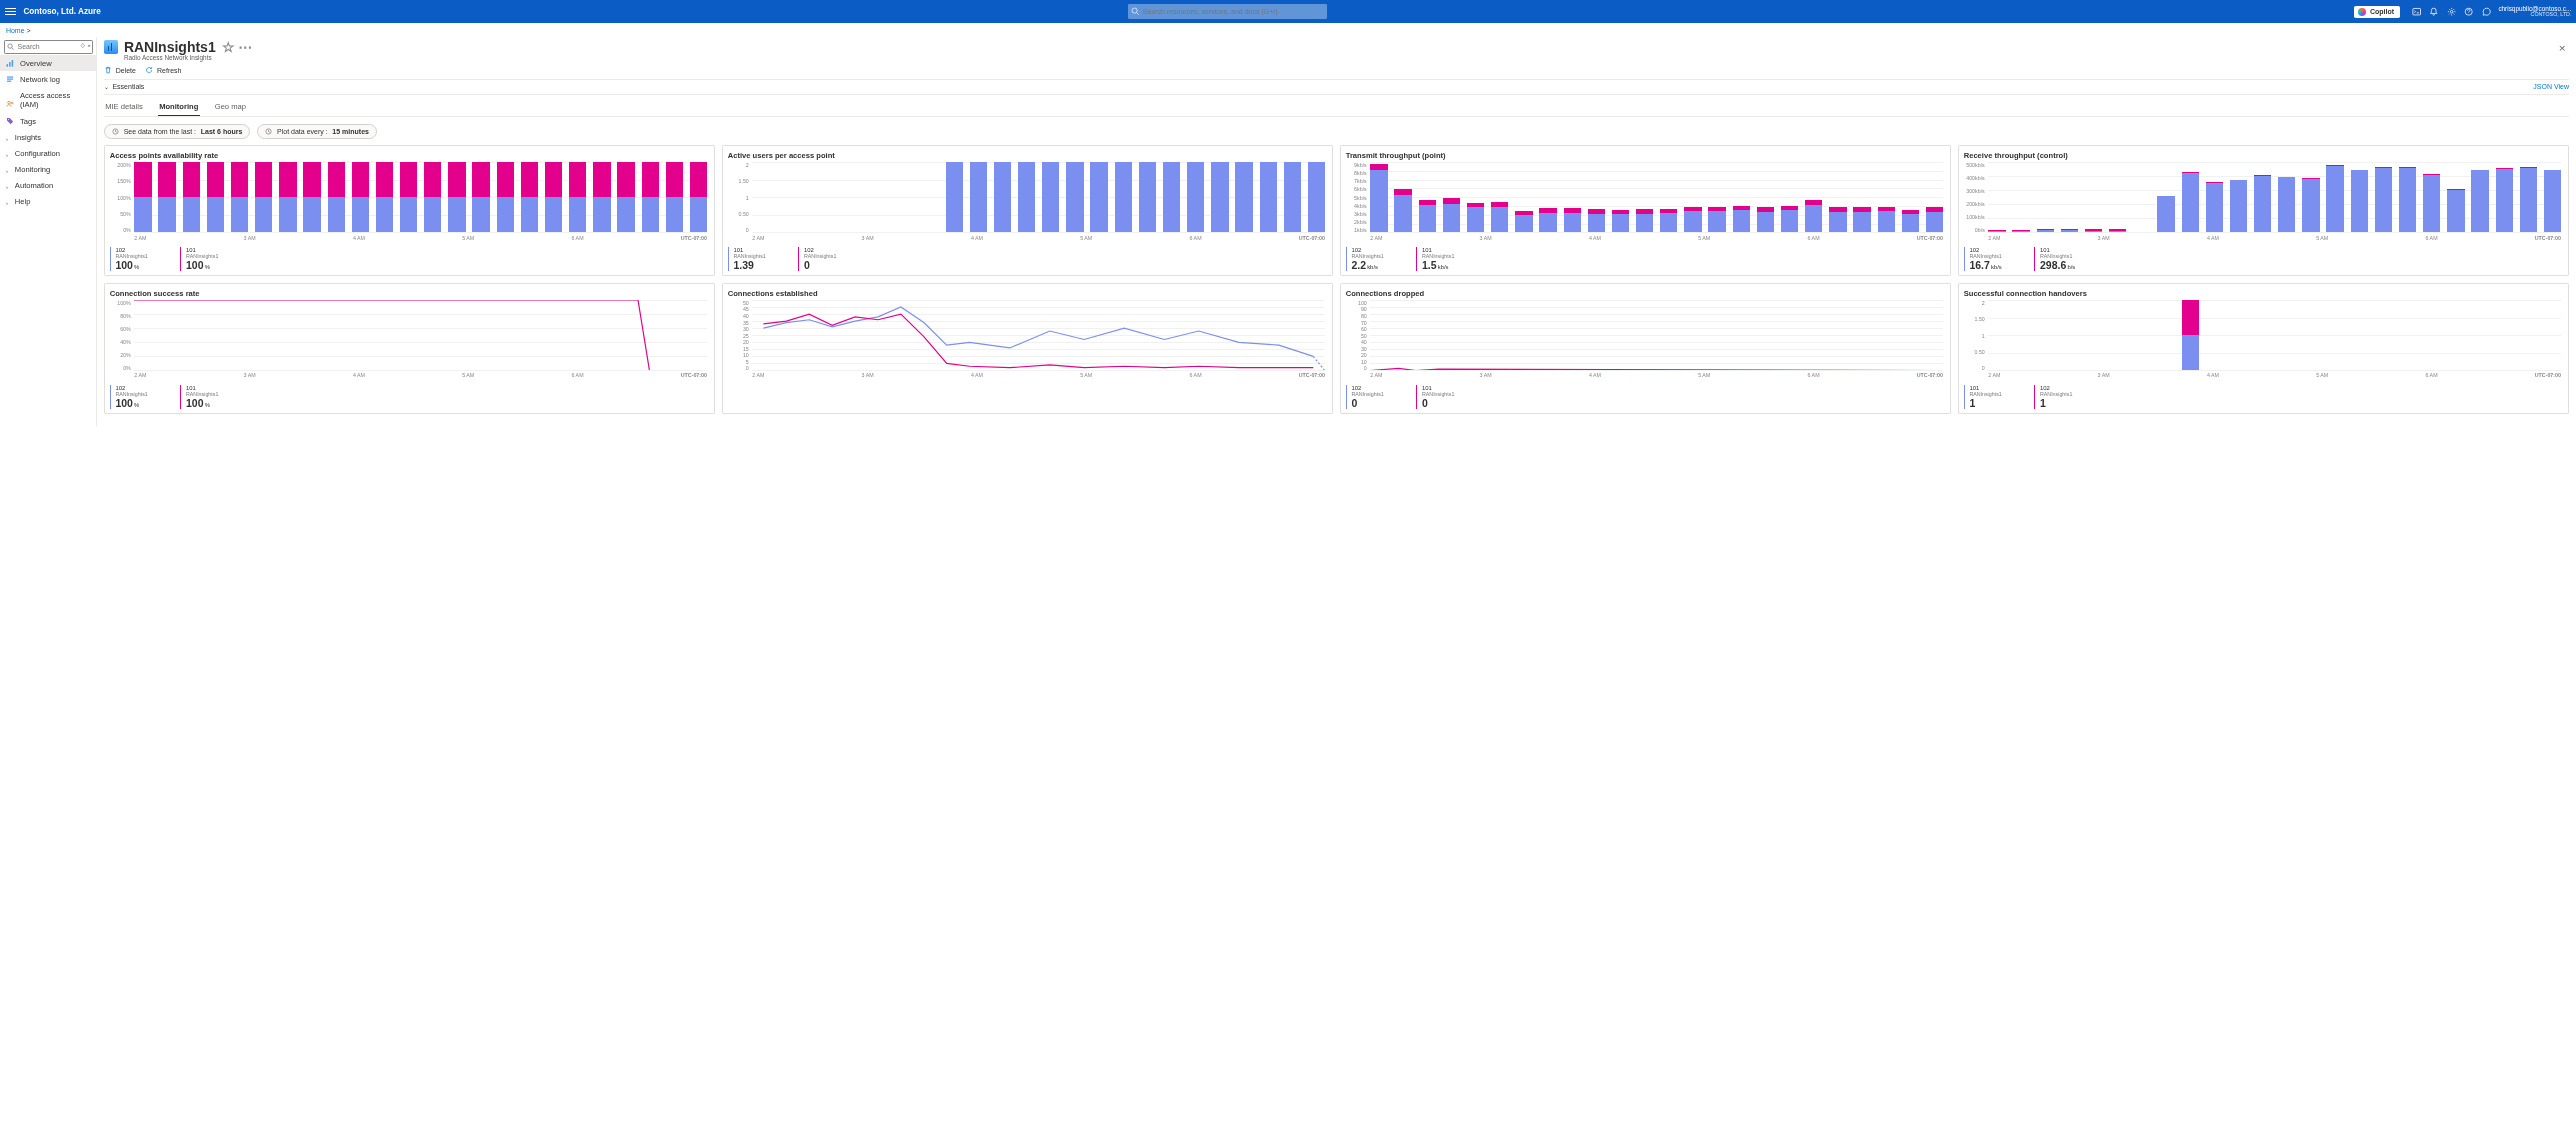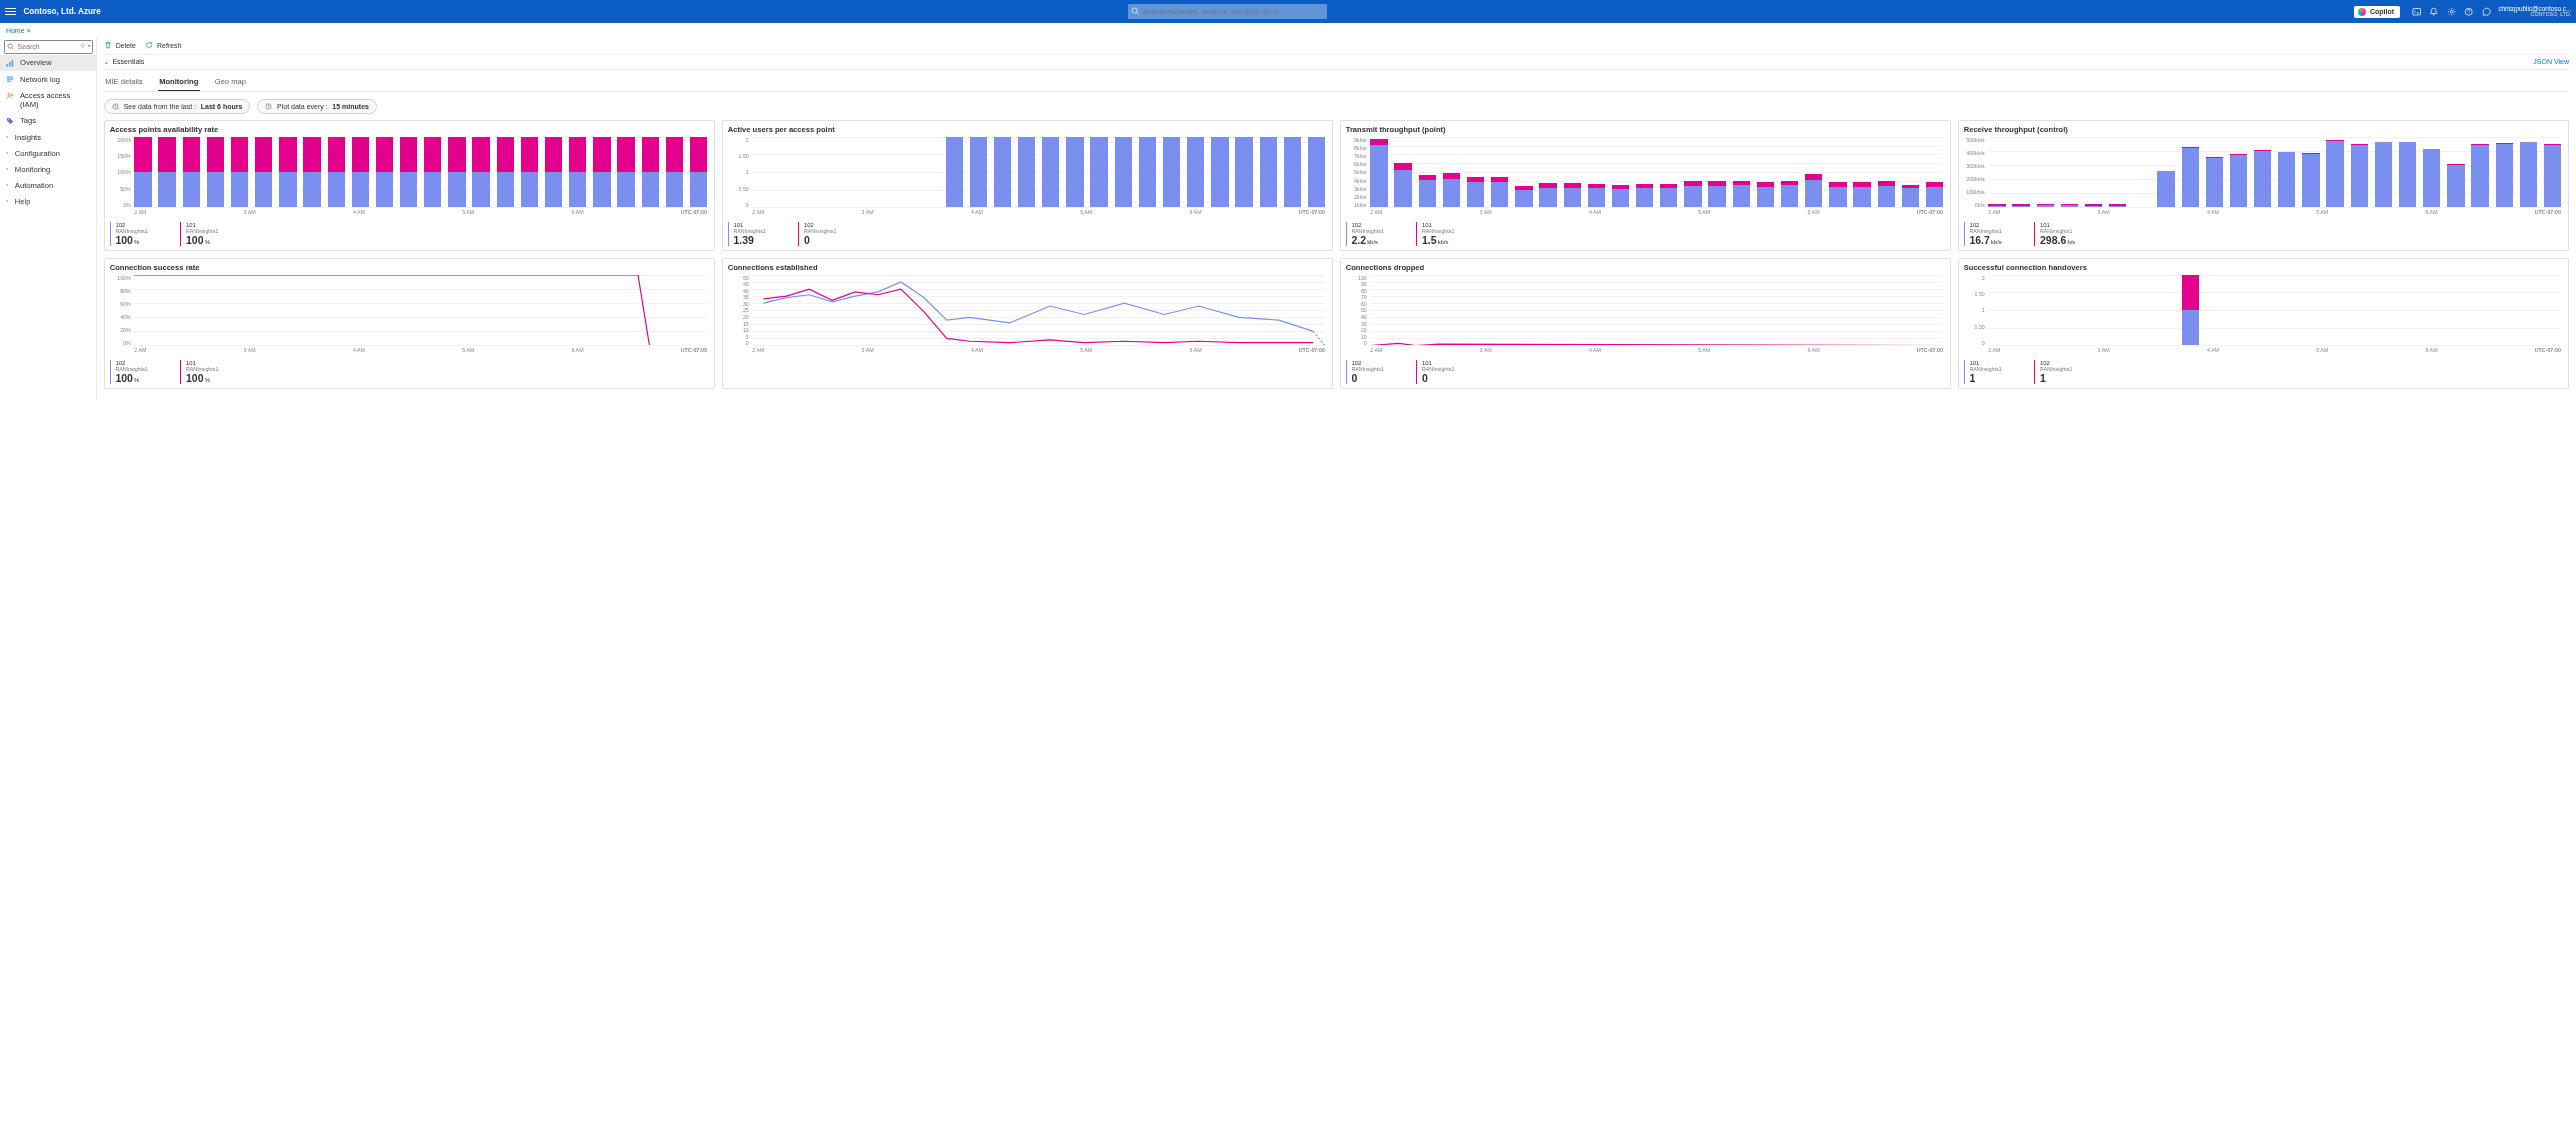--- a/index.html
+++ b/index.html
@@ -77,21 +77,21 @@
     flex: 0 0 97px;
   }
   .searchbox-wrap { padding:2.3px 3.5px 1.2px; position:relative;}
   .searchbox {
     width:100%; height:14px; border:0.6px solid #8a8886; border-radius:1.2px;
     padding:0 28px 0 13px; font-size:7px;
   }
   .searchbox-wrap .sicon2 { position:absolute; left:7px; top:5.9px; color:#666;}
   .searchbox-wrap .controls { position:absolute; right:5.3px; top:4.7px; display:flex; gap:2.3px; color:#666;}
   .sb-item {
-    display:flex; align-items:flex-start; gap:4.7px; padding:3.5px 5.9px; cursor:pointer;
+    display:flex; align-items:flex-end; gap:4.7px; padding:3.5px 5.9px; cursor:pointer;
     font-size:7.6px;
   }
   .sb-item.active { background:#edebe9; }
   .sb-icon { width:9.4px; height:9.4px; flex:0 0 9.4px; display:flex; align-items:center; justify-content:center; }
   .chev { color:#605e5c; font-size:5.9px; margin-right:2.3px;}
 
   .main { flex:1; padding: 0 7px 11.7px 7px; min-width:0;}
 
   
   .reshdr { display:flex; align-items:flex-start; gap:5.9px; padding:2.3px 0 1.2px;}
@@ -319,20 +319,32 @@
       <span>Automation</span>
     </div>
     <div class="sb-item">
       <span class="chev">›</span>
       <span>Help</span>
     </div>
   </div>
 
   <div class="main">
 
+    <div class="reshdr">
+      <div class="resicon"></div>
+      <div class="restitle-wrap">
+        <h1 class="restitle">
+          <span>RANInsights1</span>
+          <span class="star">☆</span>
+          <span class="dots">⋯</span>
+        </h1>
+        <div class="resub">Radio Access Network Insights</div>
+      </div>
+      <span class="closex">×</span>
+    </div>
 
     <div class="toolbar">
       <div class="tbtn">
         <span class="ico">
           <svg width="8.2" height="8.2" viewBox="0 0 16 16" fill="none" stroke="currentColor" stroke-width="1.3">
               <path d="M3 4h10M6 4V2.5h4V4M5 4l.7 9.5h4.6L11 4"></path>
             </svg>
         </span>
         <span>Delete</span>
       </div>

